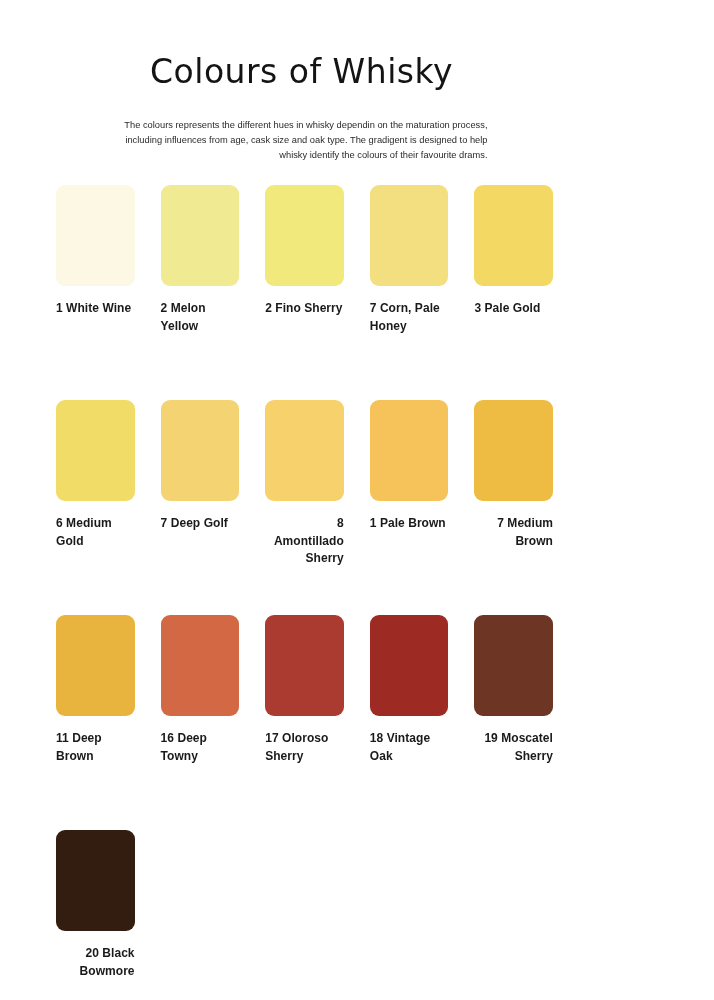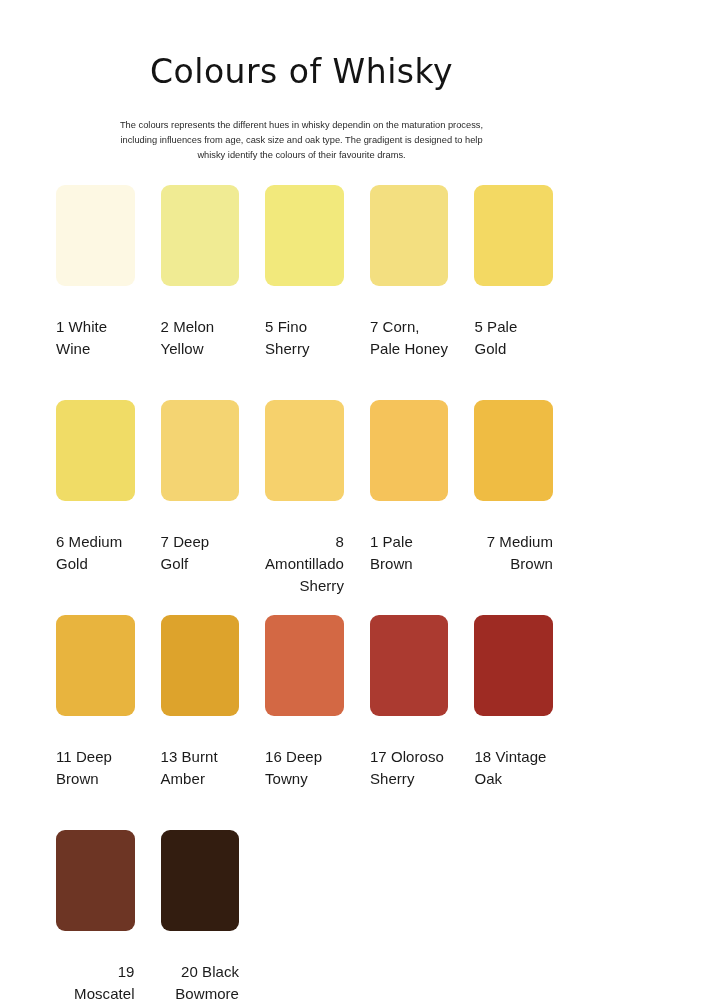--- a/index.html
+++ b/index.html
@@ -39,21 +39,21 @@
 
   .intro {
     margin: 28px auto 0 auto;
     width: 372px;
     text-align: center;
     font-size: 9.3px;
     line-height: 1.62;
     color: #2a2a2a;
     font-weight: 400;
   }
-  .intro p { margin: 0; }
+  .intro p { margin: 0; text-align: right; }
 
   
   .grid {
     margin-top: 22px;
     padding: 0 50px 0 56px;
     display: grid;
     grid-template-columns: repeat(5, 1fr);
     grid-auto-rows: min-content;
     column-gap: 26px;
     row-gap: 0;
@@ -67,25 +67,25 @@
   }
 
   .swatch {
     width: 100%;
     height: 101px;
     border-radius: 9px;
     flex: 0 0 auto;
   }
 
   .swatch-label {
-    margin-top: 30px;
-    font-size: 15px;
+    margin-top: 14px;
+    font-size: 12px;
     line-height: 1.45;
     color: #1a1a1a;
-    font-weight: 400;
+    font-weight: 700;
     letter-spacing: 0.05px;
   }
   .swatch-label.one-line { text-align: left; }
   .swatch-label.two-line { text-align: right; }
   .swatch-label.center   { text-align: center; }
 </style>
 </head>
 <body>
 
 <div class="page">
@@ -101,29 +101,29 @@
       <div class="cell">
         <div class="swatch" style="background: rgb(253, 248, 227);"></div>
         <div class="swatch-label one-line">1 White Wine</div>
       </div>
       <div class="cell">
         <div class="swatch" style="background: rgb(240, 235, 147);"></div>
         <div class="swatch-label one-line">2 Melon Yellow</div>
       </div>
       <div class="cell">
         <div class="swatch" style="background: rgb(242, 233, 124);"></div>
-        <div class="swatch-label one-line">5 Fino Sherry</div>
+        <div class="swatch-label one-line">2 Fino Sherry</div>
       </div>
       <div class="cell">
         <div class="swatch" style="background: rgb(243, 223, 128);"></div>
         <div class="swatch-label one-line">7 Corn, Pale Honey</div>
       </div>
       <div class="cell">
         <div class="swatch" style="background: rgb(243, 217, 99);"></div>
-        <div class="swatch-label one-line">5 Pale Gold</div>
+        <div class="swatch-label one-line">3 Pale Gold</div>
       </div>
       <div class="cell">
         <div class="swatch" style="background: rgb(240, 220, 102);"></div>
         <div class="swatch-label one-line">6 Medium Gold</div>
       </div>
       <div class="cell">
         <div class="swatch" style="background: rgb(244, 212, 114);"></div>
         <div class="swatch-label one-line">7 Deep Golf</div>
       </div>
       <div class="cell">
@@ -136,24 +136,20 @@
       </div>
       <div class="cell">
         <div class="swatch" style="background: rgb(239, 188, 67);"></div>
         <div class="swatch-label two-line">7 Medium Brown</div>
       </div>
       <div class="cell">
         <div class="swatch" style="background: rgb(232, 180, 62);"></div>
         <div class="swatch-label one-line">11 Deep Brown</div>
       </div>
       <div class="cell">
-        <div class="swatch" style="background: rgb(221, 163, 44);"></div>
-        <div class="swatch-label one-line">13 Burnt Amber</div>
-      </div>
-      <div class="cell">
         <div class="swatch" style="background: rgb(211, 104, 68);"></div>
         <div class="swatch-label one-line">16 Deep Towny</div>
       </div>
       <div class="cell">
         <div class="swatch" style="background: rgb(171, 58, 48);"></div>
         <div class="swatch-label one-line">17 Oloroso Sherry</div>
       </div>
       <div class="cell">
         <div class="swatch" style="background: rgb(158, 43, 35);"></div>
         <div class="swatch-label one-line">18 Vintage Oak</div>

